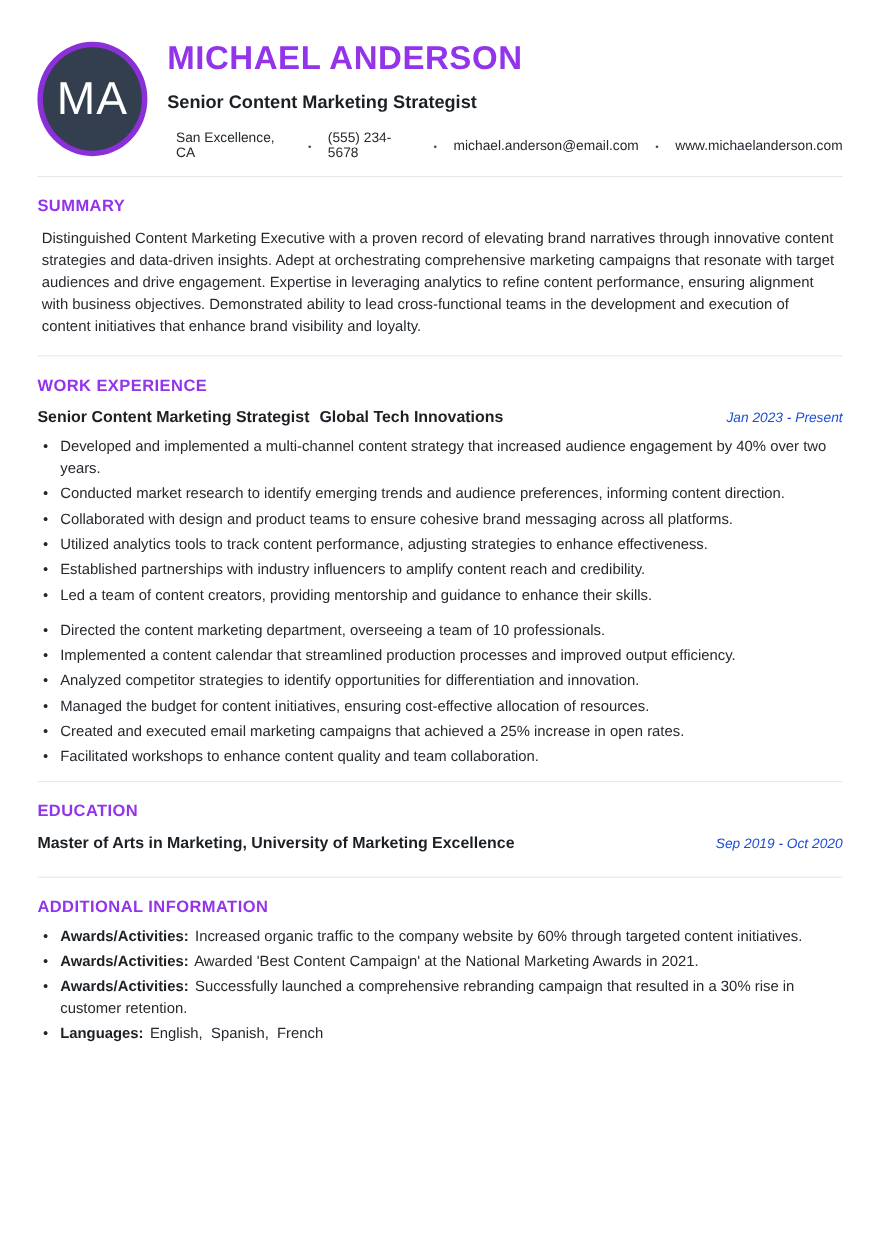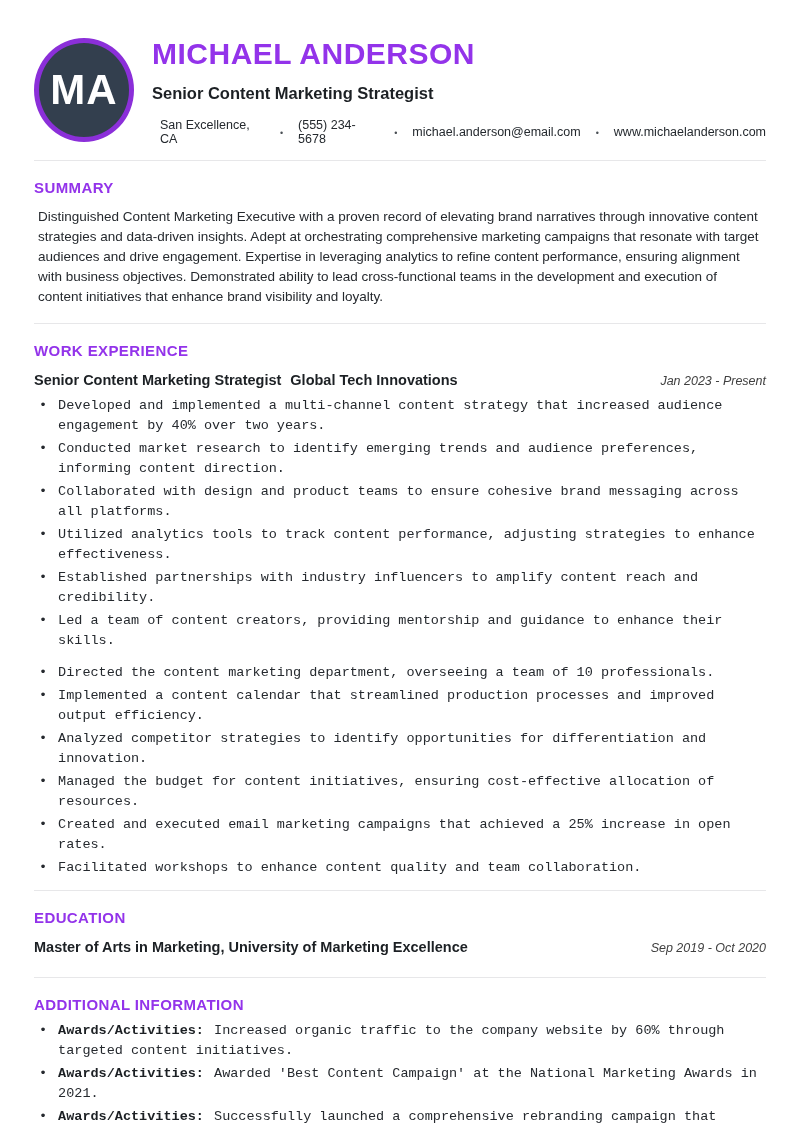--- a/index.html
+++ b/index.html
@@ -18,36 +18,36 @@
     font-family:"Liberation Sans",sans-serif;
     color:var(--body);
     overflow:hidden;
   }
   
   .hdr{display:flex;align-items:center;gap:18px;margin-bottom:14px;}
   .avatar{
     width:100px;height:104px;border-radius:50%;
     background:var(--avatar-bg);border:5px solid var(--ring);
     display:flex;align-items:center;justify-content:center;
-    color:#fff;font-size:42px;font-weight:700;letter-spacing:1px;flex:none;
+    color:#fff;font-size:42px;font-weight:400;letter-spacing:1px;flex:none;
   }
   .hdr-text{padding-top:4px;}
   .name{margin:0 0 13px;font-size:30px;font-weight:700;letter-spacing:.5px;color:var(--accent);}
   .subtitle{font-size:16.5px;font-weight:700;color:var(--ink);margin-bottom:15px;}
   .contact{font-size:12.5px;color:#24292E;display:flex;align-items:center;gap:15px;padding-left:8px;}
   .sep::before{content:"•";font-size:9px;color:#4a4f55;}
   hr{border:0;border-top:1px solid var(--divider);margin:0;}
   
   h2{color:var(--accent);font-size:15px;font-weight:700;letter-spacing:.4px;margin:18px 0 0;}
   .summary-text{font-size:13.5px;line-height:20px;margin:11px 4px 16px;}
   .entry-head{display:flex;justify-content:space-between;align-items:baseline;margin-top:13px;}
   .entry-title{font-size:14.5px;font-weight:700;color:var(--ink);}
   .company{margin-left:9px;margin-top:48px;}
-  .dates{font-size:12.5px;font-style:italic;color:#404040;flex:none;}
-  ul.bullets{list-style:none;margin:8px 0 12px;padding:0;font-family:Liberation Mono, monospace;}
+  .dates{font-size:12.5px;font-style:italic;color:#1d4ed8;flex:none;}
+  ul.bullets{list-style:none;margin:8px 0 12px;padding:0;}
   ul.bullets li{
     display:flex;gap:11px;font-size:13.5px;line-height:20px;
     margin:3px 0;padding-left:5px;
   }
   ul.bullets li::before{content:"•";flex:none;}
   .edu-gap{height:22px;}
   .info-list{margin-top:10px;margin-bottom:14px;}
   .info-list li{margin:5px 0;}
   .info-label{font-weight:700;color:var(--ink);margin-right:2px;}
   .info-text{white-space:pre-wrap;}

